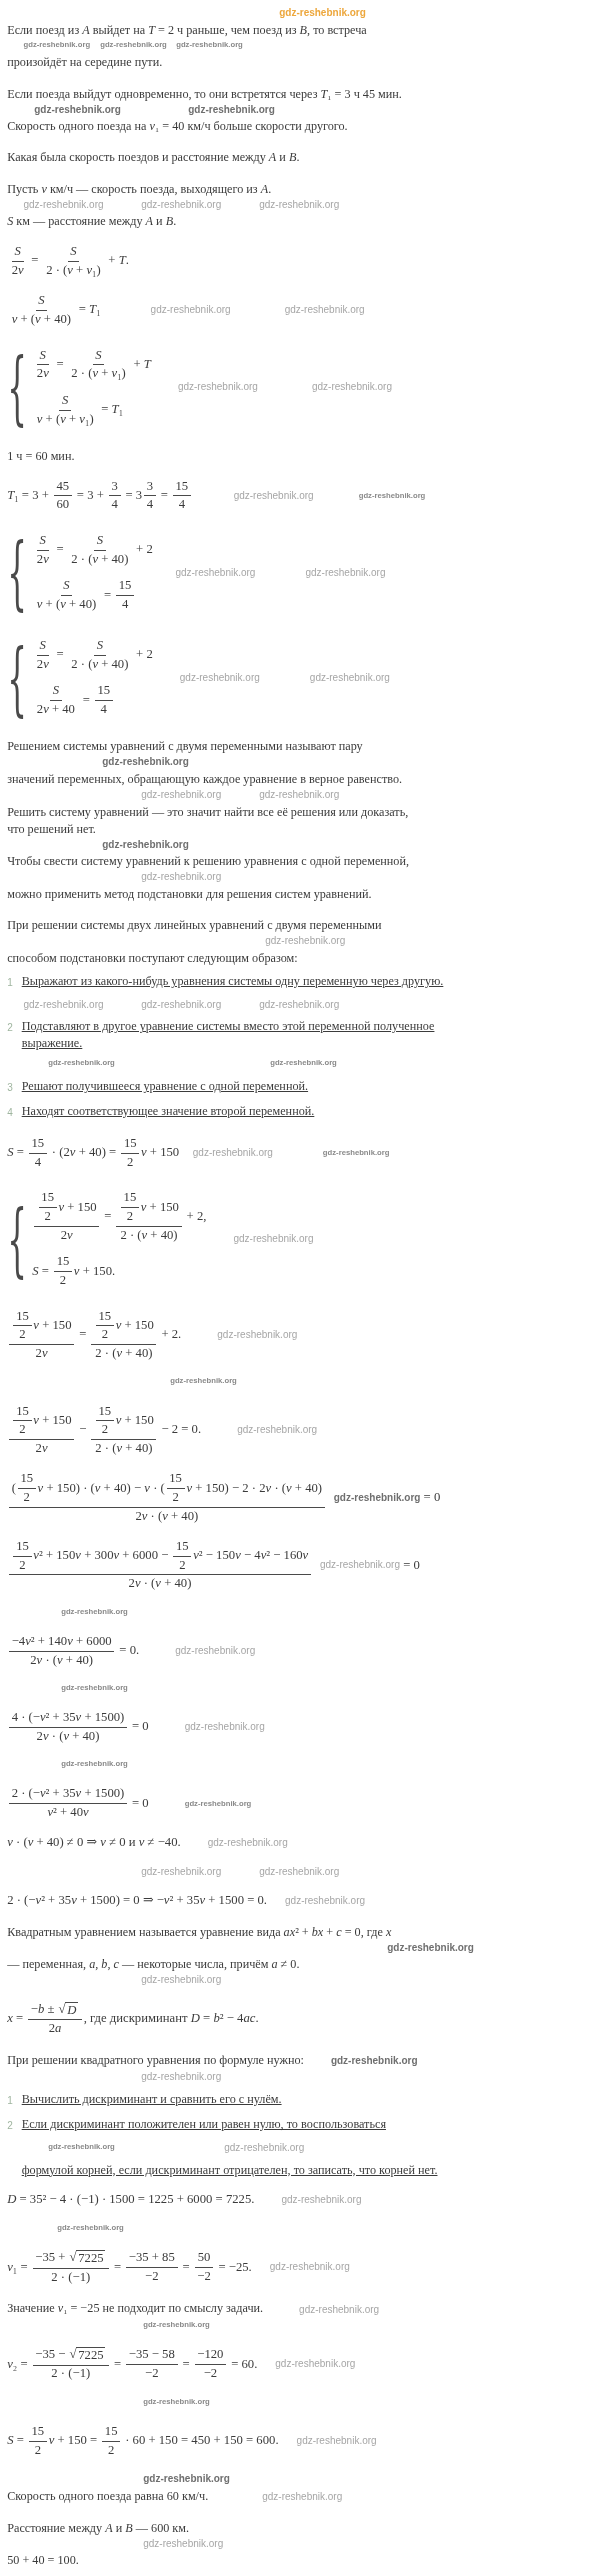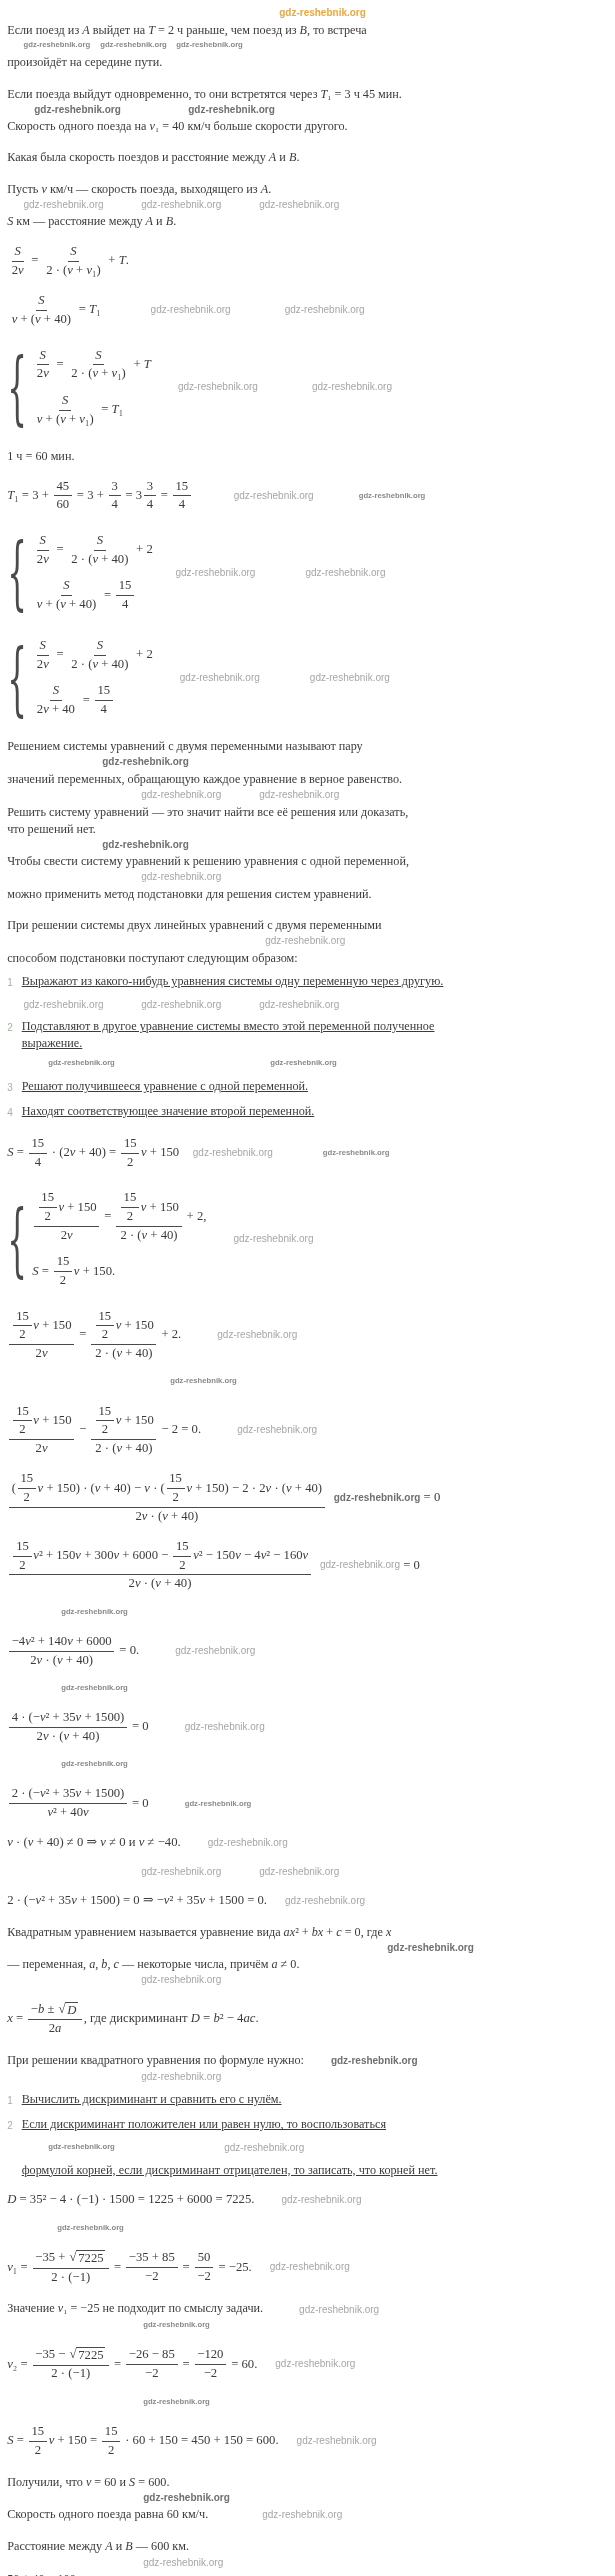--- a/index.html
+++ b/index.html
@@ -451,21 +451,21 @@
       <span class="wm-abs wm-s" style="left: 136px;">gdz-reshebnik.org</span>
     </div>
     <div class="formula">
       <span class="mseg"><i class="mvar">v</i>₂ = </span>
       <span class="frac">
         <span class="num"><span class="mseg">−35 − </span><span class="sqrt"><span class="rad">√</span><span class="radbody"><span class="mseg">7225</span></span></span></span>
         <span class="den"><span class="mseg">2 · (−1)</span></span>
       </span>
       <span class="mseg"> = </span>
       <span class="frac">
-        <span class="num"><span class="mseg">−26 − 85</span></span>
+        <span class="num"><span class="mseg">−35 − 58</span></span>
         <span class="den"><span class="mseg">−2</span></span>
       </span>
       <span class="mseg"> = </span>
       <span class="frac">
         <span class="num"><span class="mseg">−120</span></span>
         <span class="den"><span class="mseg">−2</span></span>
       </span>
       <span class="mseg"> = 60.</span>
       <span class="wm wm-n" style="margin-left: 18px;">gdz-reshebnik.org</span>
     </div>
@@ -479,21 +479,20 @@
         <span class="den"><span class="mseg">2</span></span>
       </span>
       <span class="mseg"><i class="mvar">v</i> + 150 = </span>
       <span class="frac">
         <span class="num"><span class="mseg">15</span></span>
         <span class="den"><span class="mseg">2</span></span>
       </span>
       <span class="mseg"> · 60 + 150 = 450 + 150 = 600.</span>
       <span class="wm wm-n" style="margin-left: 18px;">gdz-reshebnik.org</span>
     </div>
-    <div class="text-line mt"><span class="txt">Получили, что </span><span class="imath"><span class="mseg"><i class="mvar">v</i> = 60</span></span><span class="txt"> и </span><span class="imath"><span class="mseg"><i class="mvar">S</i> = 600</span></span><span class="txt">.</span></div>
     <div class="wmrow">
       <span class="wm-abs wm-b" style="left: 136px;">gdz-reshebnik.org</span>
     </div>
     <div class="text-line"><span class="txt">Скорость одного поезда равна 60 км/ч.</span><span class="wm wm-n" style="margin-left: 54px;">gdz-reshebnik.org</span></div>
     <div class="text-line mt"><span class="txt">Расстояние между </span><span class="imath"><span class="mseg"><i class="mvar">A</i></span></span><span class="txt"> и </span><span class="imath"><span class="mseg"><i class="mvar">B</i></span></span><span class="txt"> — 600 км.</span></div>
     <div class="wmrow">
       <span class="wm-abs wm-n" style="left: 136px;">gdz-reshebnik.org</span>
     </div>
     <div class="text-line"><span class="txt">50 + 40 = 100.</span></div>
   </div>

